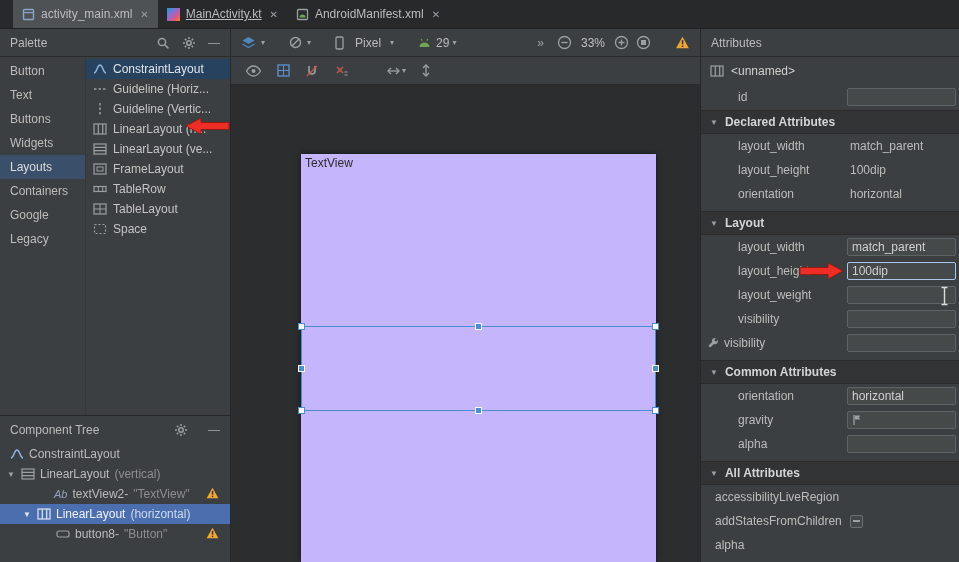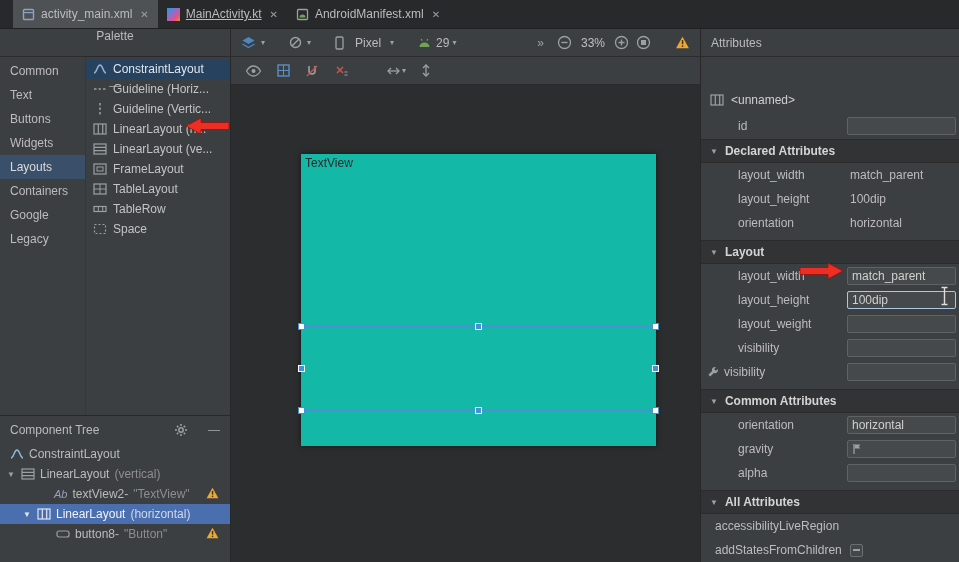--- a/index.html
+++ b/index.html
@@ -17,21 +17,21 @@
     display:flex; align-items:stretch; padding-left:13px; }
   .tab { display:flex; align-items:center; gap:6px; padding:0 9px; color:#bcbcbc; cursor:default; }
   .tab--active { background:#4e5254; }
   .tab-close { color:#9aa0a5; font-size:10px; margin-left:2px; }
   .tab-label--underline { text-decoration:underline; }
   .ficon { width:13px; height:13px; display:inline-block; flex:none; }
   .kotlin-icon { background:linear-gradient(135deg,#1a9fd8 0%,#8a6fd0 40%,#e0538a 72%,#f78a09 100%); }
 
   
   .palette-header { position:absolute; left:0; top:29px; width:230px; height:28px;
-    border-bottom:1px solid #2b2b2b; display:flex; align-items:center; padding:0 10px; gap:12px;flex-direction:column; }
+    border-bottom:1px solid #2b2b2b; display:flex; align-items:center; padding:0 10px; gap:12px; }
   .palette-header .title { flex:1; }
   .design-toolbar { position:absolute; left:230px; top:29px; width:470px; height:28px;
     border-bottom:1px solid #2b2b2b; border-left:1px solid #282828;
     display:flex; align-items:center; padding:0 10px; gap:7px; }
   .attrs-header { position:absolute; left:700px; top:29px; width:259px; height:28px;
     border-bottom:1px solid #2b2b2b; border-left:1px solid #282828;
     display:flex; align-items:center; padding:0 10px; }
   .caret { color:#9ba0a4; font-size:8px; margin-left:-2px; }
   .tb-gap { width:10px; }
   .tb-spacer { flex:1; }
@@ -46,22 +46,22 @@
   .pitem { height:20px; display:flex; align-items:center; gap:6px; padding-left:7px;
     white-space:nowrap; overflow:hidden; color:#c3c3c3; cursor:default; }
   .pitem--selected { background:#26425e; color:#dfe5ec; }
   .picon { width:14px; height:12px; flex:none; }
 
   
   .design { position:absolute; left:230px; top:57px; width:470px; height:505px;
     background:#2b2d2f; border-left:1px solid #282828; }
   .surface-toolbar { height:28px; background:#3c3f41; border-bottom:1px solid #2b2b2b;
     display:flex; align-items:center; gap:15px; padding:0 14px; }
-  .canvas { position:absolute; left:70px; top:97px; width:355px; height:292px;
-    background:#14b8a6; box-shadow:0 0 5px rgba(0,0,0,.55); }
+  .canvas { position:absolute; left:70px; top:97px; width:355px; height:408px;
+    background:#c4b5fd; box-shadow:0 0 5px rgba(0,0,0,.55); }
   .canvas-textview { position:absolute; left:4px; top:2px; color:#2a2a2a; }
   .sel { position:absolute; left:0; top:172px; width:355px; height:85px;
     border:1px solid #4a8fd3; }
   .mock-btn { position:absolute; left:3px; top:179px; width:349px; height:75px;
     background:#d6d6d6; border:1px solid #aeaeae; display:flex; align-items:center;
     justify-content:center; color:#1b1b1b; font-weight:bold; letter-spacing:.6px; }
   .h { position:absolute; width:7px; height:7px; }
   .h--corner { background:#ffffff; border:1px solid #4a8fd3; }
   .h--mid { background:#4a8fd3; border:1px solid #ffffff; }
 
@@ -77,21 +77,21 @@
   .trow--selected .suffix { color:#ccd9ee; }
   .texp { font-size:8px; color:#9ba0a4; width:10px; text-align:center; flex:none; }
   .trow--selected .texp { color:#dfe7f3; }
   .ticon { width:14px; height:12px; flex:none; }
   .ab-icon { color:#93a1b8; font-size:11px; font-style:italic; flex:none; }
   .twarn { margin-left:auto; margin-right:11px; flex:none; }
 
   
   .attrs { position:absolute; left:700px; top:57px; width:259px; height:505px;
     background:#3c3f41; border-left:1px solid #282828; overflow:hidden; }
-  .attr-comp { height:27px; display:flex; align-items:center; gap:7px; padding-left:9px; color:#cfcfcf;margin-top:29px; }
+  .attr-comp { height:27px; display:flex; align-items:center; gap:7px; padding-left:9px; color:#cfcfcf; }
   .attr-row { height:24px; display:grid; grid-template-columns:146px 1fr; align-items:center; }
   .attr-row--id { height:26px; }
   .attr-label { padding-left:37px; color:#bcbcbc; white-space:nowrap; overflow:hidden;
     display:flex; align-items:center; gap:5px; }
   .attr-label--tool { padding-left:6px; }
   .attr-row--all .attr-label { padding-left:14px; }
   .attr-vtext { color:#bcbcbc; padding-left:3px; }
   .attr-field { height:18px; margin-right:3px; background:#45494a; border:1px solid #5e6366;
     border-radius:2px; display:flex; align-items:center; gap:4px; padding:0 4px;
     color:#d0d0d0; overflow:hidden; }
@@ -201,21 +201,21 @@
         <rect x="6.3" y="4.2" width="1.5" height="4" fill="#3a2d10"></rect>
         <rect x="6.3" y="9.4" width="1.5" height="1.5" fill="#3a2d10"></rect>
       </svg>
   </div>
 
   <div class="attrs-header">
     <span>Attributes</span>
   </div>
 
   <div class="palette-cats">
-    <div class="cat">Common</div>
+    <div class="cat">Button</div>
     <div class="cat">Text</div>
     <div class="cat">Buttons</div>
     <div class="cat">Widgets</div>
     <div class="cat cat--selected">Layouts</div>
     <div class="cat">Containers</div>
     <div class="cat">Google</div>
     <div class="cat">Legacy</div>
   </div>
 
   <div class="palette-items">
@@ -253,31 +253,31 @@
     </div>
     <div class="pitem">
       <svg class="picon" viewBox="0 0 14 12">
           <rect x="1" y="1" width="12" height="10" fill="none" stroke="#9ba0a4" stroke-width="1.2"></rect>
           <rect x="4" y="4" width="6" height="4" fill="none" stroke="#9ba0a4" stroke-width="1"></rect>
         </svg>
       <span>FrameLayout</span>
     </div>
     <div class="pitem">
       <svg class="picon" viewBox="0 0 14 12">
+          <rect x="1" y="3.5" width="12" height="5" fill="none" stroke="#9ba0a4" stroke-width="1.2"></rect>
+          <path d="M5.3 3.5v5M9.7 3.5v5" stroke="#9ba0a4" stroke-width="1"></path>
+        </svg>
+      <span>TableRow</span>
+    </div>
+    <div class="pitem">
+      <svg class="picon" viewBox="0 0 14 12">
           <rect x="1" y="1" width="12" height="10" fill="none" stroke="#9ba0a4" stroke-width="1.2"></rect>
           <path d="M1 6h12M7 1v10" stroke="#9ba0a4" stroke-width="1"></path>
         </svg>
       <span>TableLayout</span>
-    </div>
-    <div class="pitem">
-      <svg class="picon" viewBox="0 0 14 12">
-          <rect x="1" y="3.5" width="12" height="5" fill="none" stroke="#9ba0a4" stroke-width="1.2"></rect>
-          <path d="M5.3 3.5v5M9.7 3.5v5" stroke="#9ba0a4" stroke-width="1"></path>
-        </svg>
-      <span>TableRow</span>
     </div>
     <div class="pitem">
       <svg class="picon" viewBox="0 0 14 12">
           <rect x="1.5" y="1.5" width="11" height="9" fill="none" stroke="#9ba0a4" stroke-width="1.2" stroke-dasharray="2 2"></rect>
         </svg>
       <span>Space</span>
     </div>
   </div>
 
   <div class="design">

